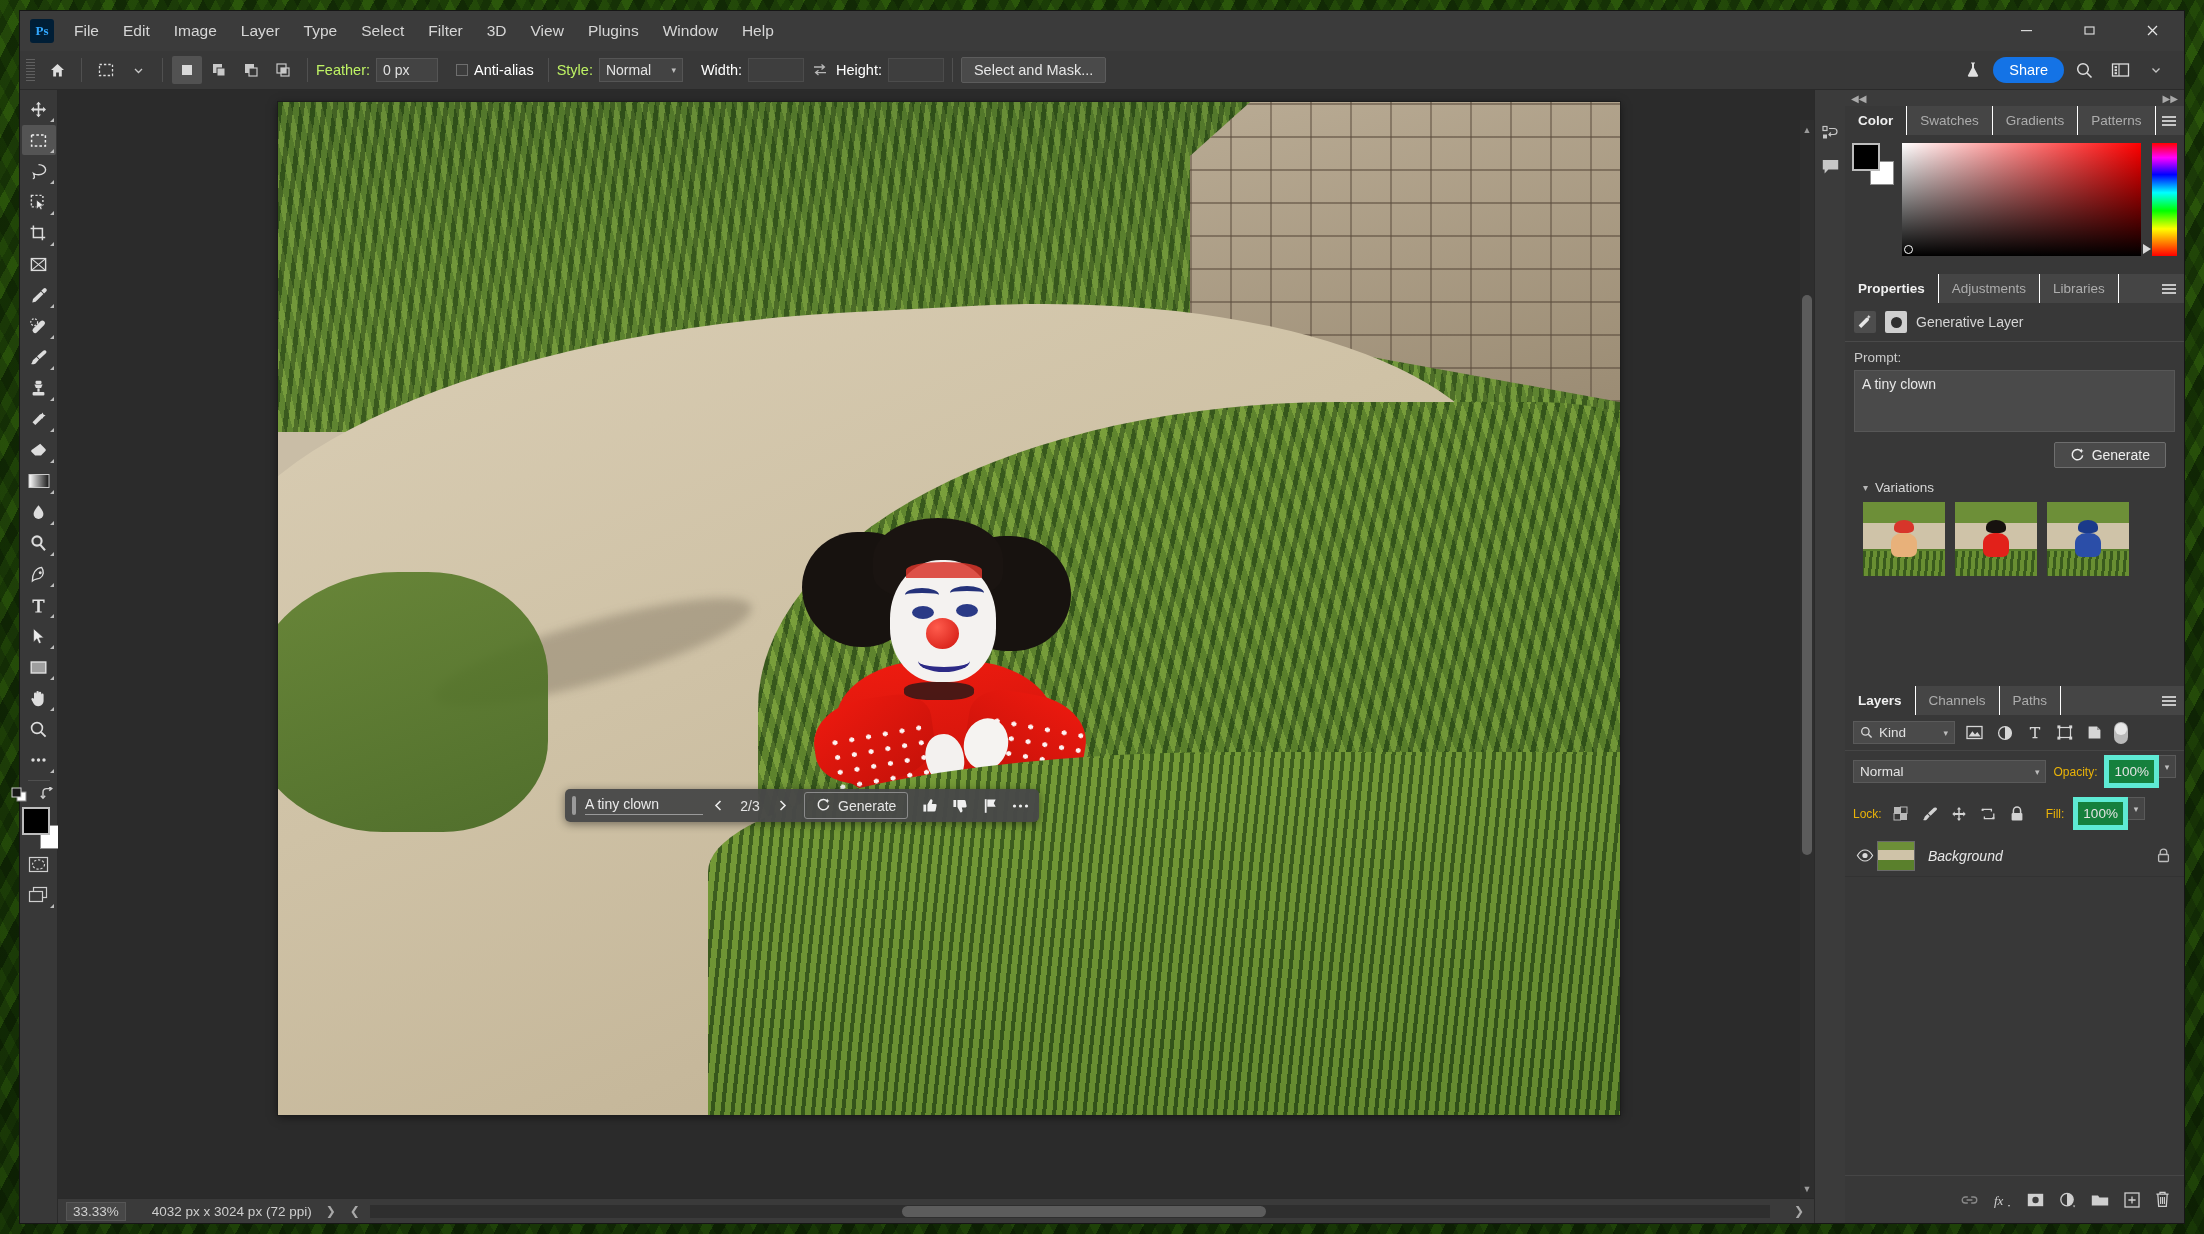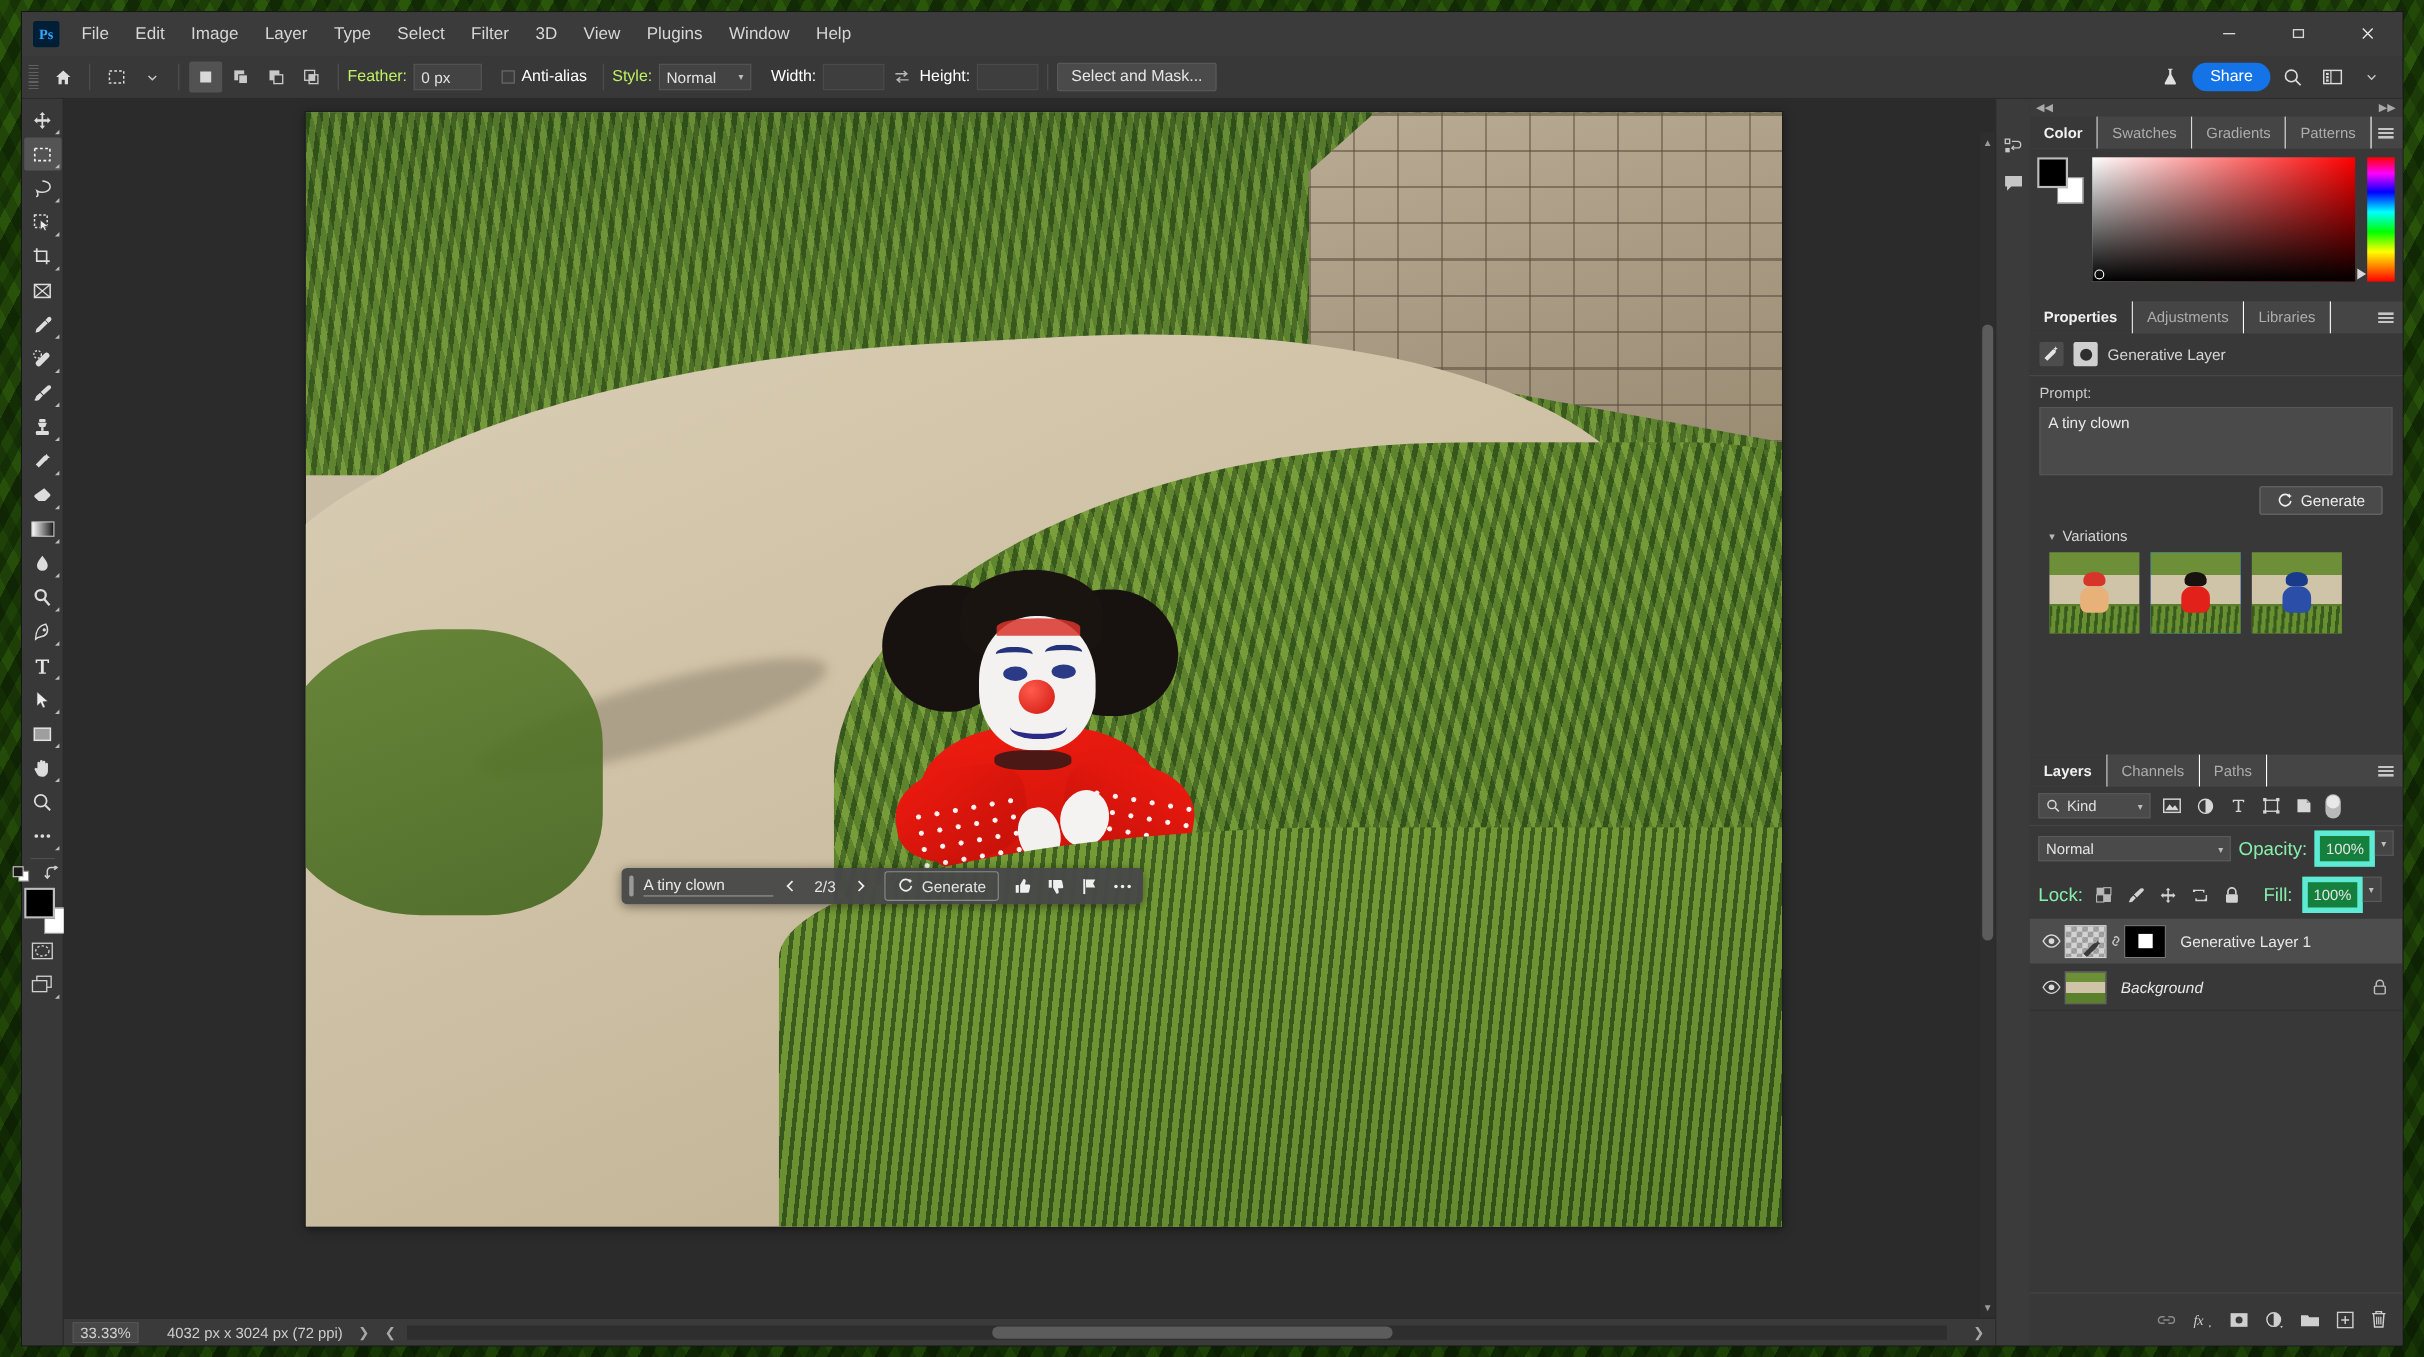--- a/index.html
+++ b/index.html
@@ -313,21 +313,21 @@
     display: flex; align-items: center; gap: 6px; padding: 0 6px; font-size: 13.5px; color: #e0e0e0;
   }
   .lf-icon { width: 21px; height: 21px; display: flex; align-items: center; justify-content: center; color: #d6d6d6; }
   .toggle-pill { width: 14px; height: 22px; border-radius: 7px; background: #b9b9b9; position: relative; }
   .toggle-pill::after { content:''; position:absolute; left:1px; top:1px; width:12px; height:12px; border-radius:50%; background:#e8e8e8; }
   .blend-row { display: flex; align-items: center; gap: 7px; padding: 4px 8px; border-top: 1px solid #464646; }
   .blend-sel {
     background: #4a4a4a; border: 1px solid #5a5a5a; height: 23px; flex: 1;
     display: flex; align-items: center; justify-content: space-between; padding: 0 6px; font-size: 13.5px; color: #e4e4e4;
   }
-  .op-label { font-size: 17px; color: #86efac; }
+  .op-label { font-size: 12px; color: #eab308; }
   .op-field { background: #15803d; border: 5px solid #5eead4; height: 33px; padding: 0 5px; font-size: 13.5px; color: #e4e4e4; display:flex; align-items:center; }
   .op-caret { width: 17px; height: 23px; border: 1px solid #5a5a5a; border-left: none; background: #454545; display:flex; align-items:center; justify-content:center; color:#c0c0c0; font-size:9px; }
   .lock-row { display: flex; align-items: center; gap: 9px; padding: 5px 8px; }
   .lock-ico { width: 20px; height: 20px; display: flex; align-items: center; justify-content: center; color: #cfcfcf; }
   .layer-list { flex: 1; min-height: 0; overflow: hidden; }
   .layer-row { height: 42px; display: flex; align-items: center; padding: 0 8px; border-bottom: 1px solid #323232; position: relative; }
   .layer-row.selected { background: #4d4d4d; }
   .eye { width: 24px; display: flex; align-items: center; justify-content: center; color: #d9d9d9; }
   .lthumb { width: 38px; height: 30px; flex: none; background: #555; position: relative; overflow: hidden; }
   .lthumb.checker {
@@ -989,43 +989,20 @@
                 </svg>
             </div>
             <div class="op-label" style="margin-left:10px">Fill:</div>
             <div style="display:flex">
               <div class="op-field">100%</div>
               <div class="op-caret">▾</div>
             </div>
           </div>
 
           <div class="layer-list">
-            <div class="layer-row selected">
-              <div class="eye">
-                <svg width="18" height="13" viewBox="0 0 18 13">
-                    <path d="M9 1 C13.4 1 16.6 6.5 16.6 6.5 S13.4 12 9 12 S1.4 6.5 1.4 6.5 S4.6 1 9 1 Z" fill="none" stroke="#d9d9d9" stroke-width="1.2"></path>
-                    <circle cx="9" cy="6.5" r="2.6" fill="#d9d9d9"></circle>
-                  </svg>
-              </div>
-              <div class="lthumb checker">
-                <svg width="22" height="18" viewBox="0 0 22 18" style="position:absolute;right:0;bottom:0">
-                    <path d="M2 15 L11 6 a2.2 2.2 0 0 1 3.2 3.2 L5.2 18 Z" fill="#3a3a3a"></path>
-                    <path d="M15 3 l.8 1.8 l1.8 .8 l-1.8 .8 l-.8 1.8 l-.8 -1.8 l-1.8 -.8 l1.8 -.8 Z" fill="#3a3a3a"></path>
-                  </svg>
-              </div>
-              <div class="link-ico">
-                <svg width="11" height="15" viewBox="0 0 11 15">
-                    <path d="M4 4.5 a2.4 2.4 0 0 1 3.4 3.4 L6 9.3 M7 10.5 a2.4 2.4 0 0 1 -3.4 -3.4 L5 5.7" fill="none" stroke="#c8c8c8" stroke-width="1.2"></path>
-                  </svg>
-              </div>
-              <div class="maskthumb">
-                  <div class="mask-white"></div>
-                </div>
-              <div class="lname">Generative Layer 1</div>
-            </div>
 
             <div class="layer-row">
               <div class="eye">
                 <svg width="18" height="13" viewBox="0 0 18 13">
                     <path d="M9 1 C13.4 1 16.6 6.5 16.6 6.5 S13.4 12 9 12 S1.4 6.5 1.4 6.5 S4.6 1 9 1 Z" fill="none" stroke="#d9d9d9" stroke-width="1.2"></path>
                     <circle cx="9" cy="6.5" r="2.6" fill="#d9d9d9"></circle>
                   </svg>
               </div>
               <div class="lthumb bgimg"></div>
               <div class="lname italic">Background</div>

